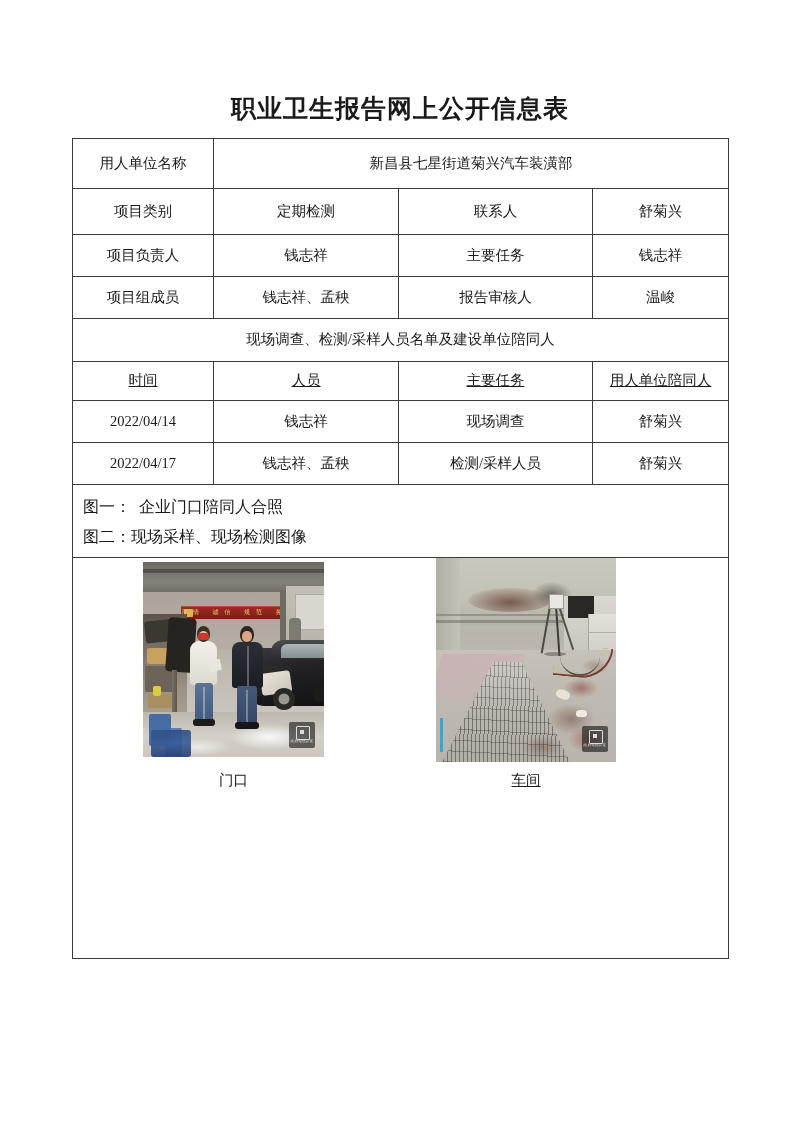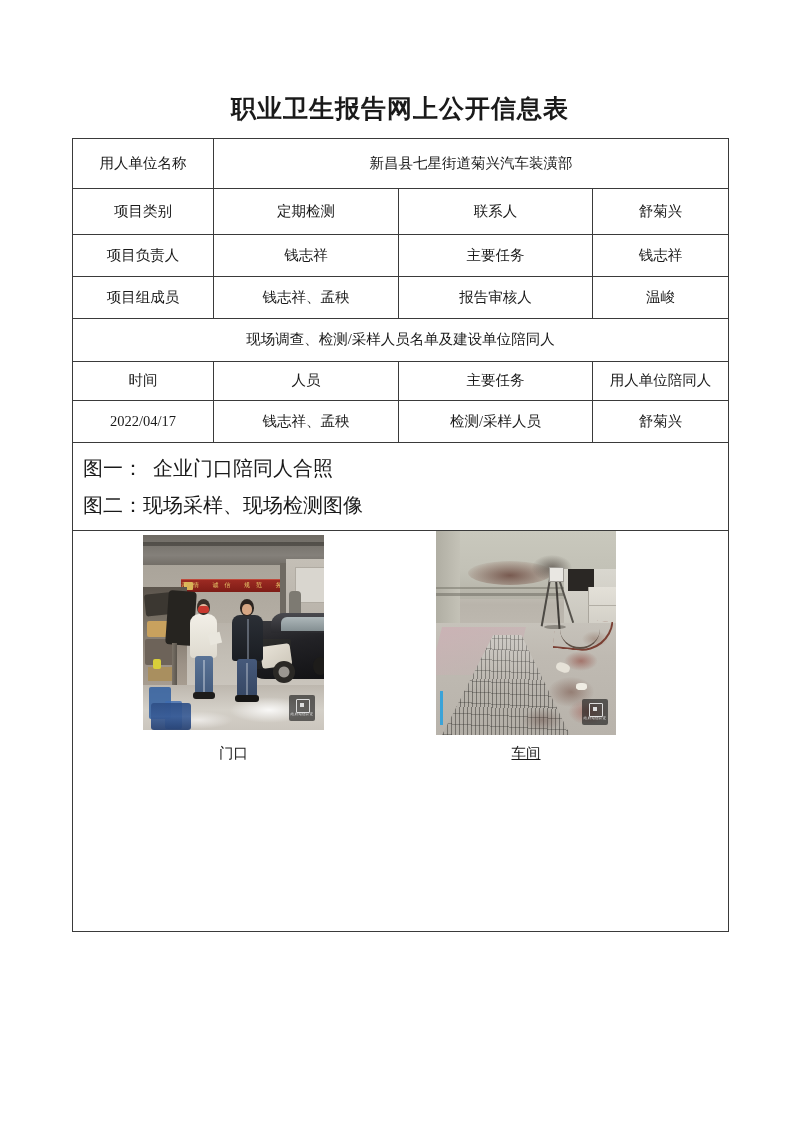--- a/index.html
+++ b/index.html
@@ -57,31 +57,31 @@
 
   .r-label  { width: 141px; }
   .r-mid    { width: 185px; }
   .r-mid2   { width: 194px; }
   .r-right  { width: 136px; }
 
   .row-h49 td { height: 49px; }
   .row-h42 td { height: 42px; }
   .row-h41 td { height: 41px; }
   .row-h45 td { height: 45px; }
-  .row-h38 td { height: 38px; }
+  .row-h38 td { height: 38px; text-decoration: underline; }
 
   td.span-all   { text-align: center; }
   td.left-text  { text-align: left; padding-left: 10px; }
 
   
   .caption-block {
     text-align: left;
     padding: 7px 0 6px 10px;
     line-height: 1.85;
-    font-size: 20px;
+    font-size: 16px;
   }
   .caption-block .ln { white-space: pre; display: block; }
 
   
   .photo-cell { padding: 0; height: 320px; }
   .photo-wrap {
     position: relative;
     width: 100%;
     height: 400px;
   }
@@ -518,20 +518,26 @@
         <td colspan="4" class="span-all">现场调查、检测/采样人员名单及建设单位陪同人</td>
       </tr>
 
       <tr class="row-h38">
         <td>时间</td>
         <td>人员</td>
         <td style="width:162px">主要任务</td>
         <td style="width:168px">用人单位陪同人</td>
       </tr>
 
+      <tr class="row-h41">
+        <td>2022/04/14</td>
+        <td>钱志祥</td>
+        <td>现场调查</td>
+        <td>舒菊兴</td>
+      </tr>
 
       <tr class="row-h41">
         <td>2022/04/17</td>
         <td>钱志祥、孟秧</td>
         <td>检测/采样人员</td>
         <td>舒菊兴</td>
       </tr>
 
 
       <tr>

